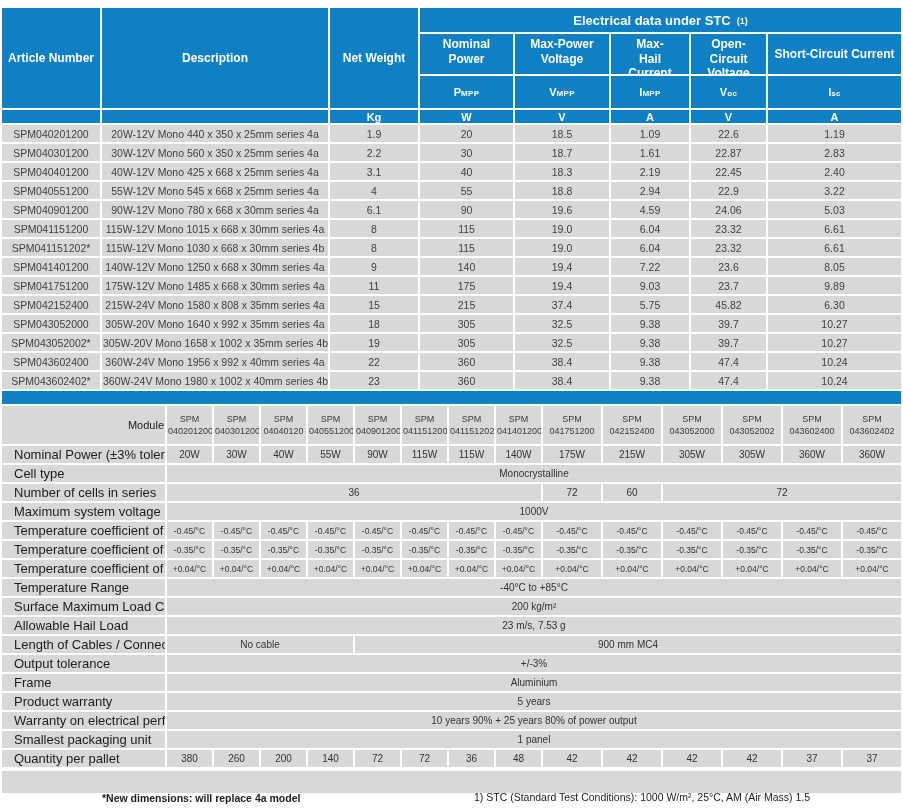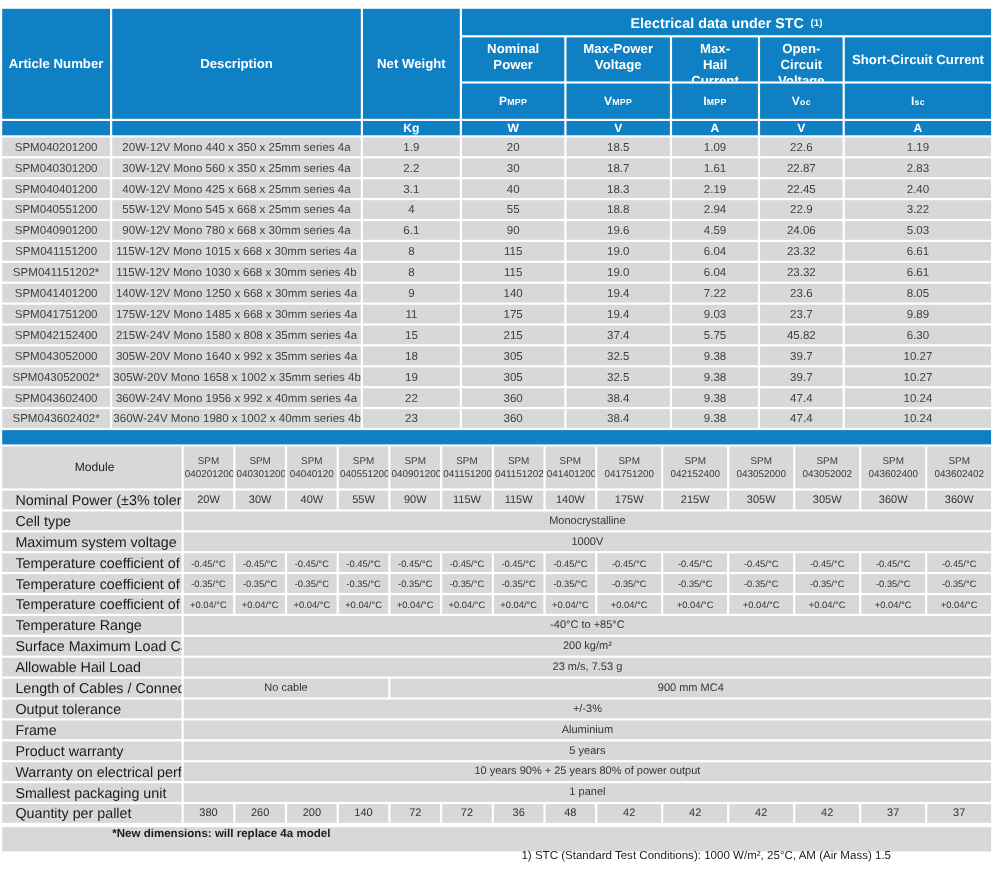--- a/index.html
+++ b/index.html
@@ -23,27 +23,27 @@
 
   
   .blue-bar{height:13px;background:#0e80c3;margin:0 2px;}
 
   
   .spec-table{width:903px;}
   .spec-table td,.spec-table th{background:#d8d8d8;padding:0 1px;height:17px;overflow:hidden;}
   .spec-table td{font-size:10px;color:#333;text-align:center;white-space:nowrap;}
   .spec-table td.sm{font-size:8.5px;}
   .mhead th{height:38px;}
-  th.module-lab{font-size:11px;color:#1c1c1c;text-align:center;padding-left:6px;font-weight:normal;}
+  th.module-lab{font-size:11px;color:#1c1c1c;text-align:right;padding-left:6px;font-weight:normal;}
   th.mod{font-size:9px;color:#3a3a3a;font-weight:normal;line-height:12px;white-space:pre-line;vertical-align:middle;}
   td.rlabel{text-align:left;padding-left:12px;font-size:13px;color:#1c1c1c;white-space:nowrap;}
 
   
   .footer{position:relative;height:22px;background:#d8d8d8;margin:2px 2px 0;font-size:10.5px;color:#1c1c1c;}
-  .footer .note-left{position:absolute;left:100px;top:0;font-weight:bold;}
+  .footer .note-left{position:absolute;left:100px;top:21px;font-weight:bold;}
   .footer .note-right{position:absolute;left:472px;top:20px;}
 </style>
 </head>
 <body>
 
 <div class="page">
 
   <table class="top-table">
     <colgroup>
       <col style="width:98px">
@@ -316,20 +316,27 @@
           <td>305W</td>
           <td>305W</td>
           <td>360W</td>
           <td>360W</td>
         </tr>
         <tr>
           <td class="rlabel">Cell type</td>
           <td colspan="14">Monocrystalline</td>
         </tr>
         <tr>
+          <td class="rlabel">Number of cells in series</td>
+          <td colspan="8">36</td>
+          <td>72</td>
+          <td>60</td>
+          <td colspan="4">72</td>
+        </tr>
+        <tr>
           <td class="rlabel">Maximum system voltage</td>
           <td colspan="14">1000V</td>
         </tr>
         <tr>
           <td class="rlabel">Temperature coefficient of MPP (%)</td>
           <td class="sm">-0.45/°C</td>
           <td class="sm">-0.45/°C</td>
           <td class="sm">-0.45/°C</td>
           <td class="sm">-0.45/°C</td>
           <td class="sm">-0.45/°C</td>

